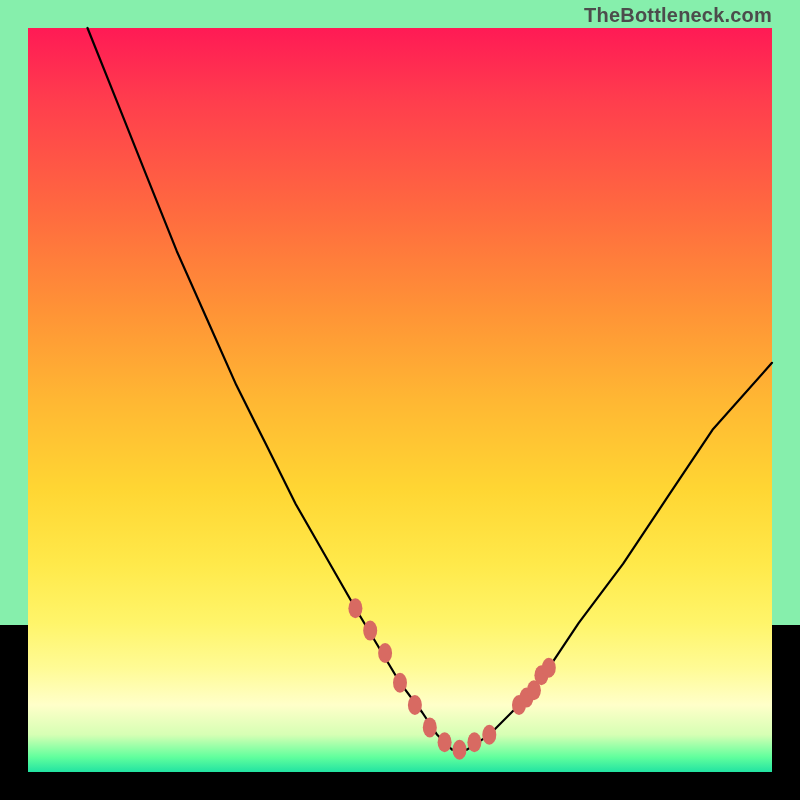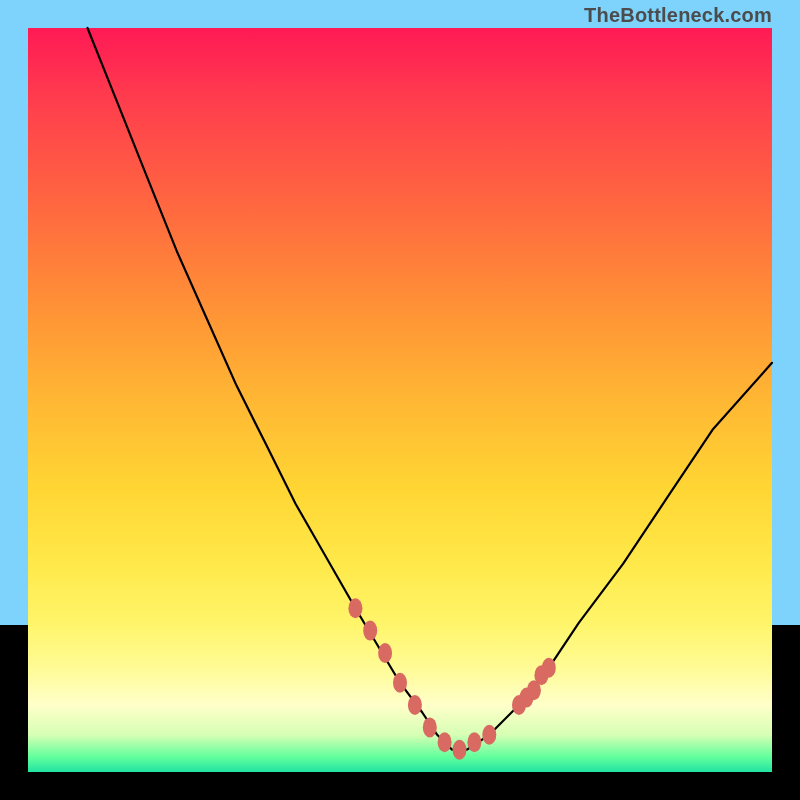--- a/index.html
+++ b/index.html
@@ -10,21 +10,21 @@
     background: #000;
     overflow: hidden;
     font-family: Arial, Helvetica, sans-serif;
   }
   .frame {
     position: absolute;
     top: 0;
     left: 0;
     width: 800px;
     height: 625px;
-    background: #7dd3fc;
+    background: #86efac;
   }
   .plot-area {
     position: absolute;
     top: 28px;
     left: 28px;
     width: 744px;
     height: 744px;
     
     background: linear-gradient(
       to bottom,

